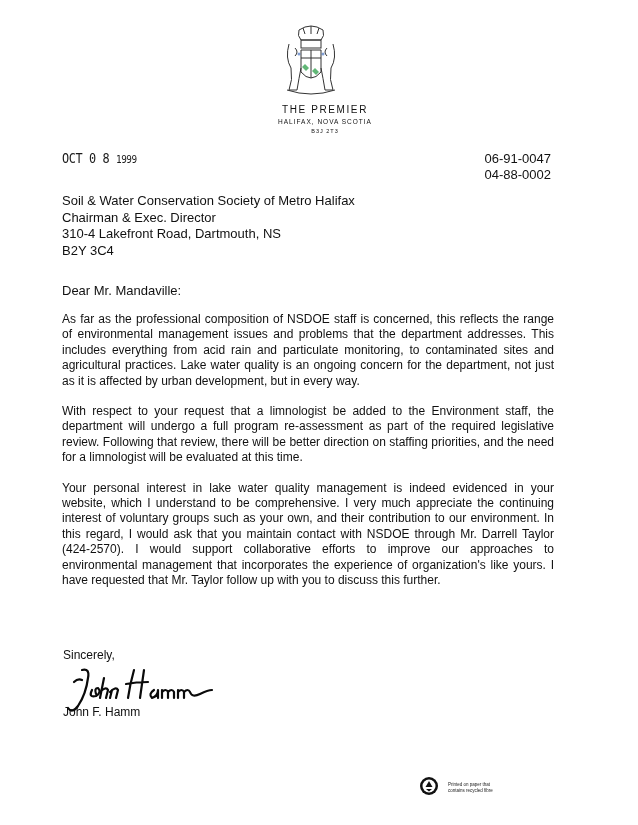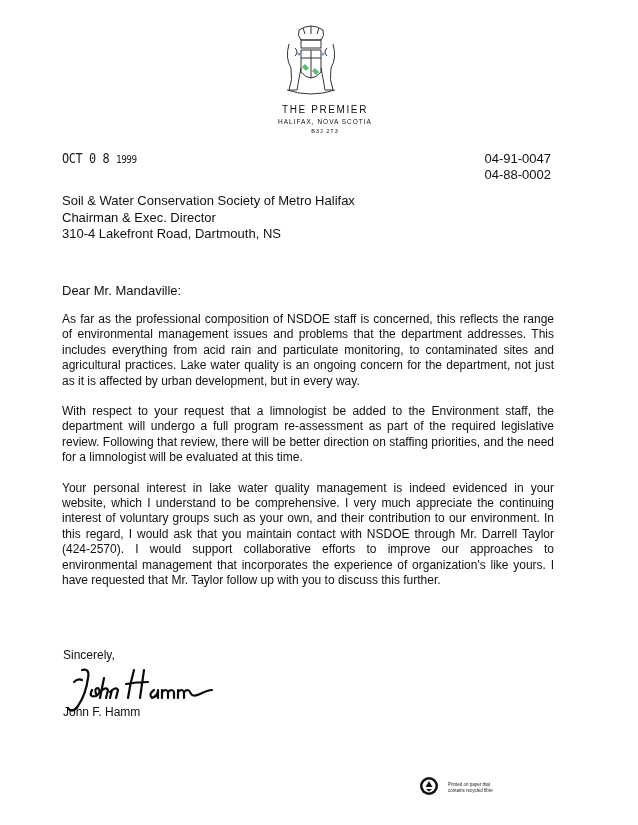--- a/index.html
+++ b/index.html
@@ -157,28 +157,29 @@
 <div class="letterhead lh-title">THE PREMIER</div>
 <div class="letterhead lh-city">HALIFAX, NOVA SCOTIA</div>
 <div class="letterhead lh-postal">B3J 2T3</div>
 
 <div class="date-stamp">
   <span>OCT 0 8</span>
   <span class="yr">1999</span>
 </div>
 
 <div class="file-refs">
-  <div>04-91-0047</div>
+  <div>06-91-0047</div>
   <div>04-88-0002</div>
 </div>
 
 <div class="address">
   <div>Soil &amp; Water Conservation Society of Metro Halifax</div>
   <div>Chairman &amp; Exec. Director</div>
   <div>310-4 Lakefront Road, Dartmouth, NS</div>
+  <div>B2Y 3C4</div>
 </div>
 
 <div class="salutation">Dear Mr. Mandaville:</div>
 
 <div class="body-text">
   <p>As far as the professional composition of NSDOE staff is concerned, this reflects the range of environmental management issues and problems that the department addresses.  This includes everything from acid rain and particulate monitoring, to contaminated sites and agricultural practices.  Lake water quality is an ongoing concern for the department, not just as it is affected by urban development, but in every way.</p>
   <p>With respect to your request that a limnologist be added to the Environment staff, the department will undergo a full program re-assessment as part of the required legislative review.  Following that review, there will be better direction on staffing priorities, and the need for a limnologist will be evaluated at this time.</p>
   <p>Your personal interest in lake water quality management is indeed evidenced in your website, which I understand to be comprehensive.  I very much appreciate the continuing interest of voluntary groups such as your own, and their contribution to our environment. In this regard, I would ask that you maintain contact with NSDOE through Mr. Darrell Taylor (424-2570).  I would support collaborative efforts to improve our approaches to environmental management that incorporates the experience of organization's like yours.  I have requested that Mr. Taylor follow up with you to discuss this further.</p>
 </div>
 

